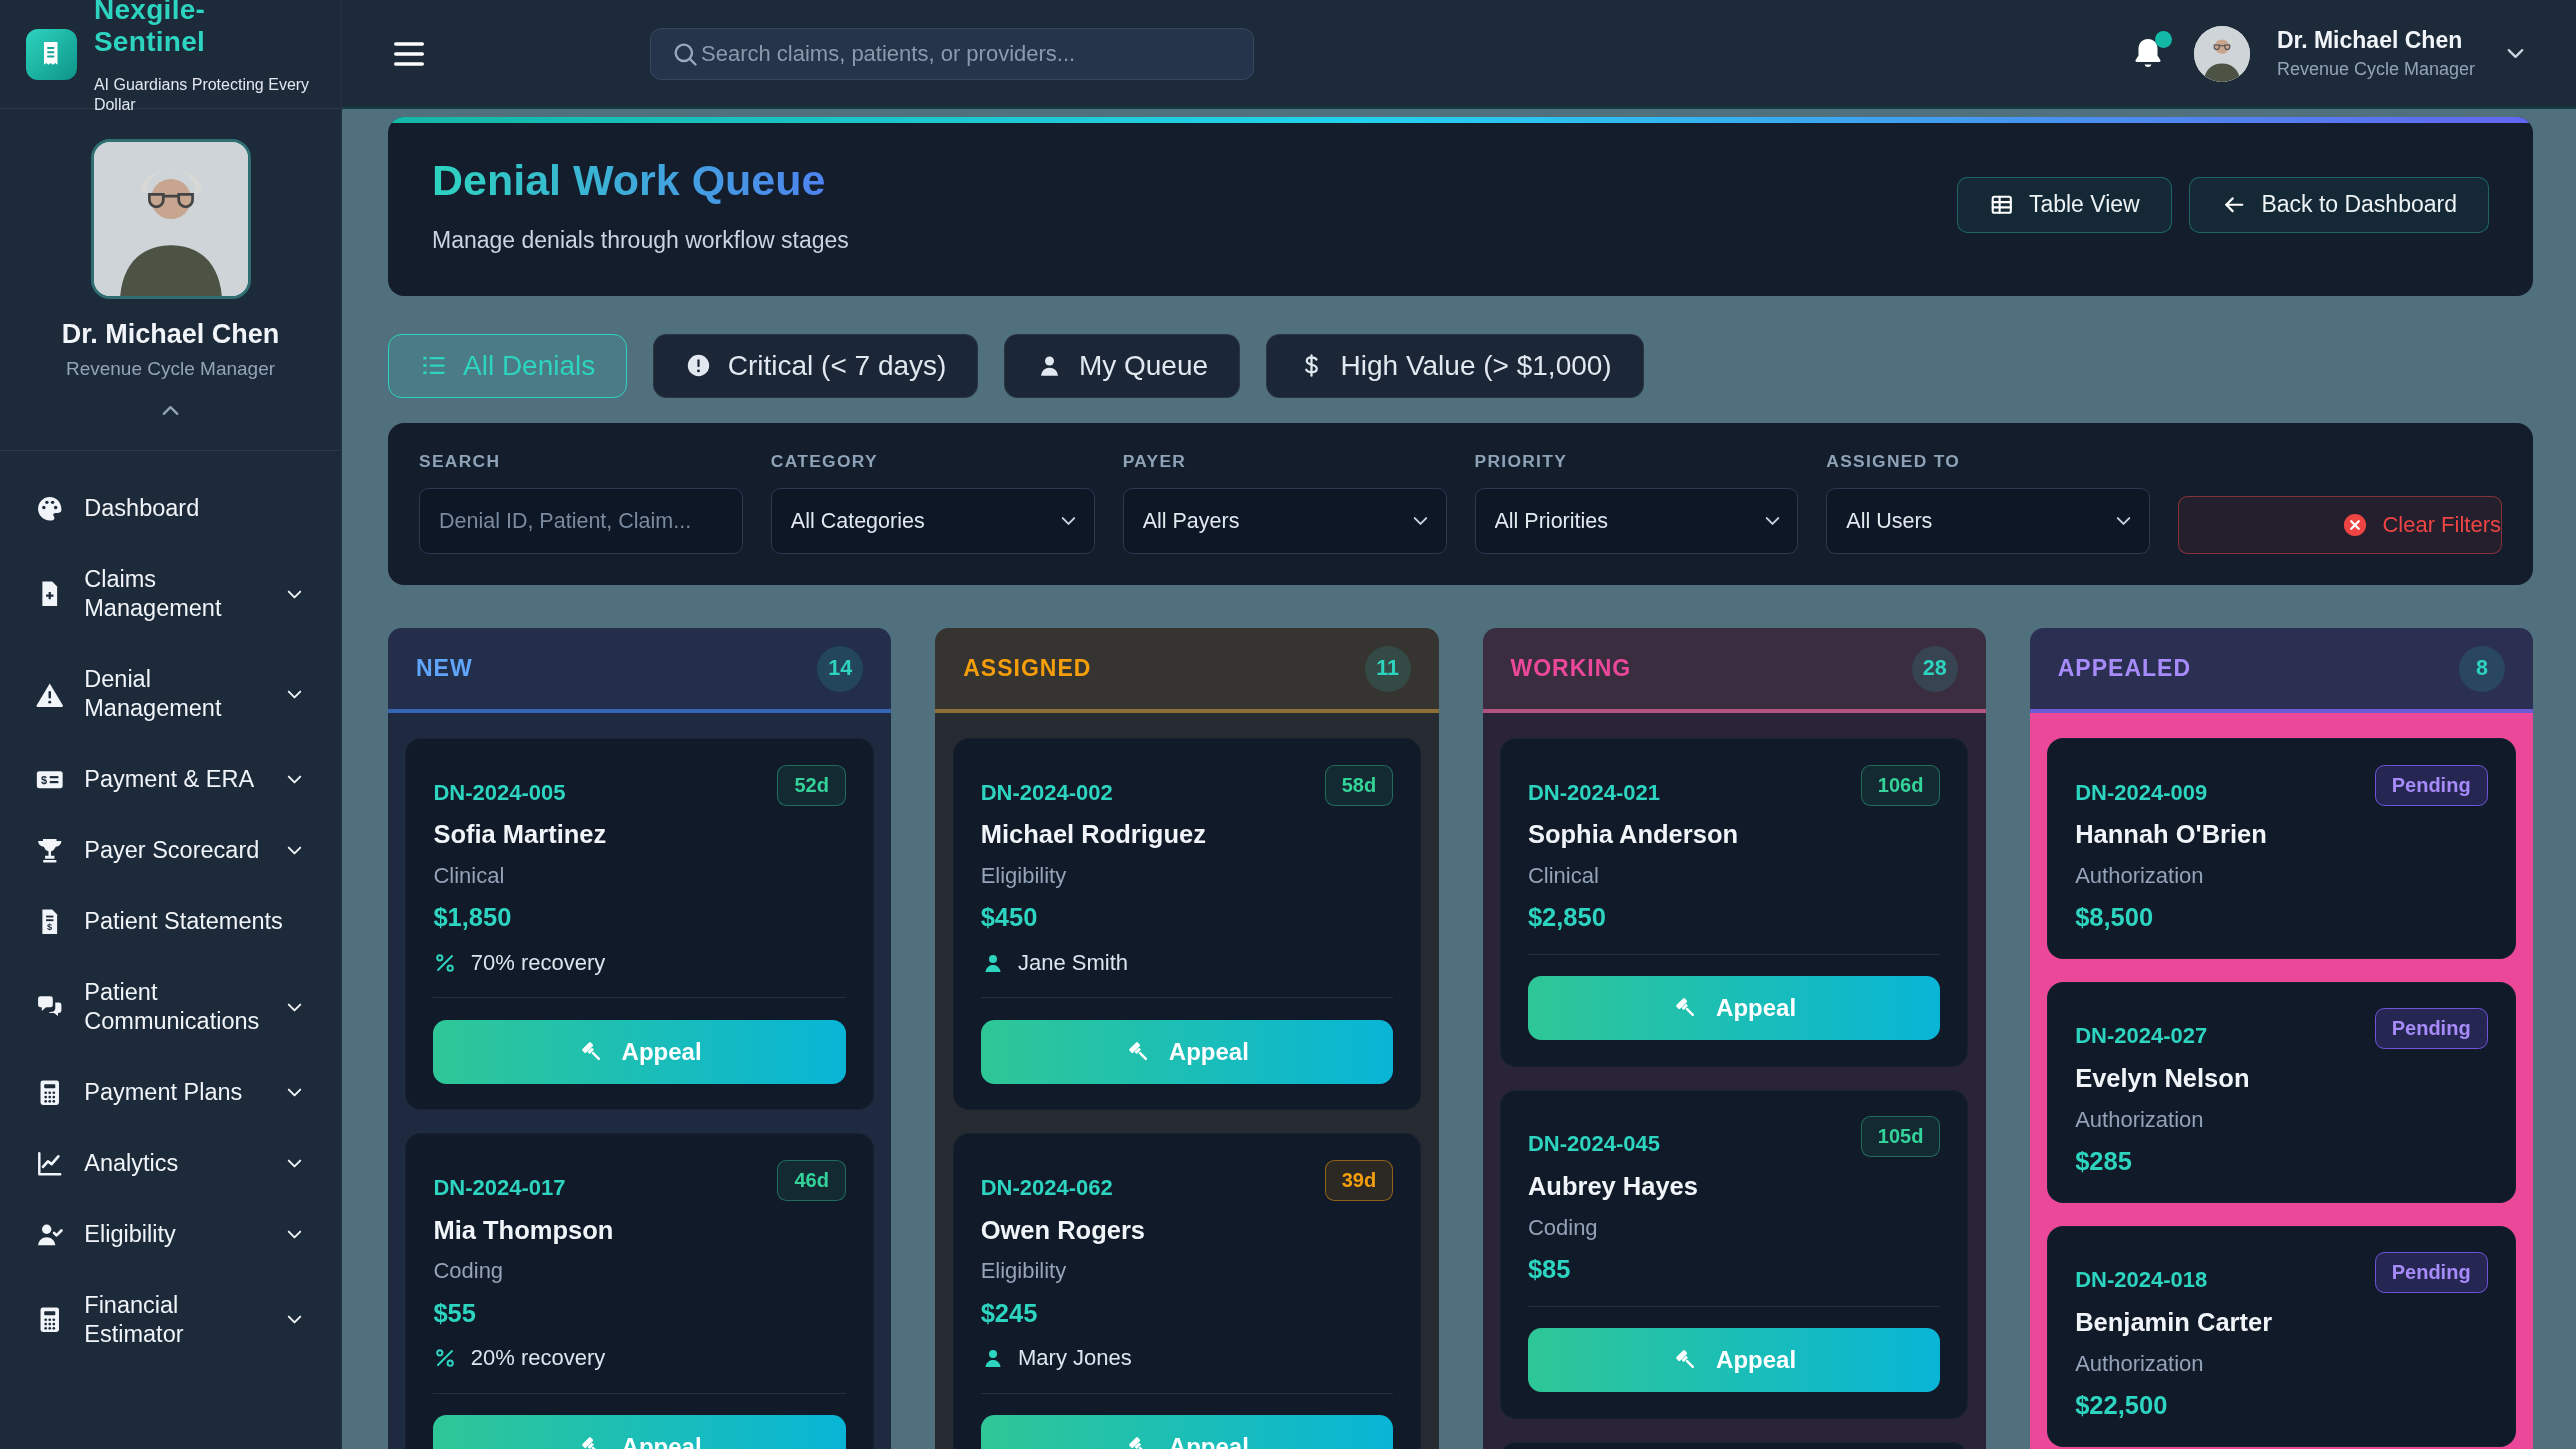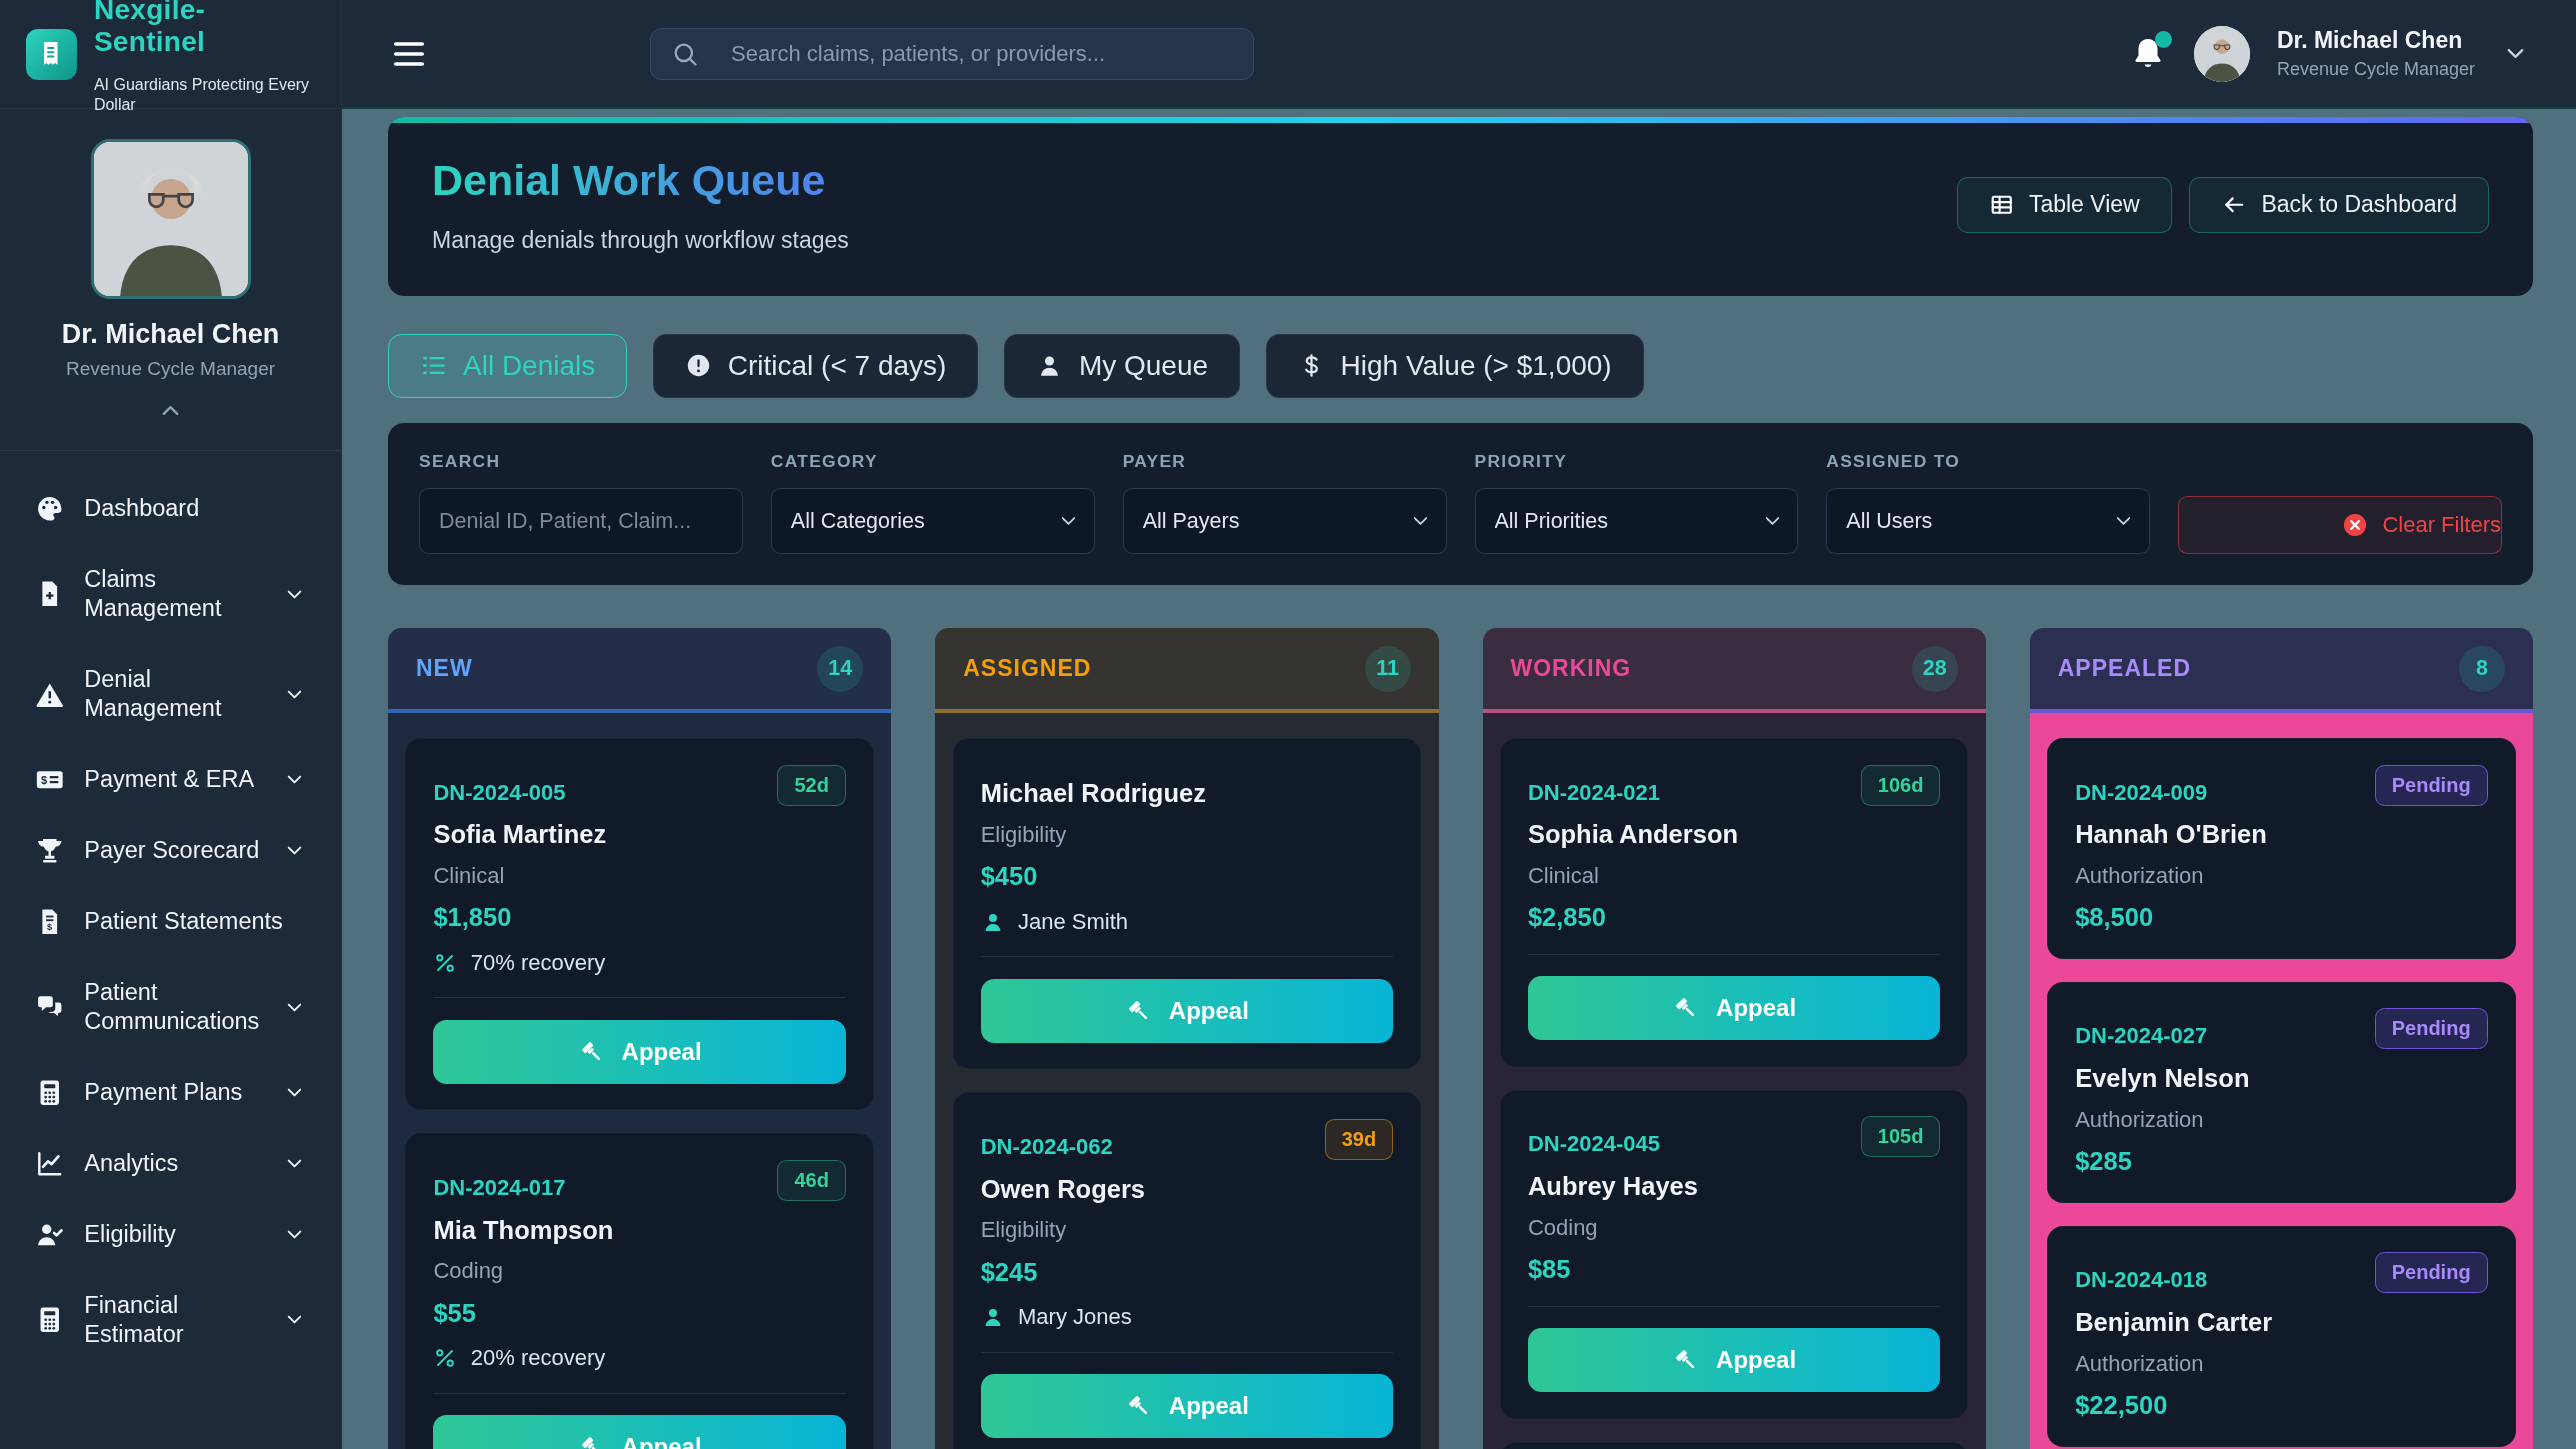--- a/index.html
+++ b/index.html
@@ -24,21 +24,21 @@
   .nav-item{display:flex;align-items:center;gap:20px;padding:16px 17.4px;border-radius:10.7px;margin-bottom:9.4px;cursor:pointer}
   .nav-item .ic{width:29.5px;height:29.5px;flex:none;color:#f1f5f9}
   .nav-label{font-size:23.5px;color:#f1f5f9;line-height:1.25}
   .nav-chev{margin-left:auto;color:#cbd5e1}
   .nav-chev .ic,.nav-chev{width:23px;height:23px;flex:none}
 
   
   .right-side{flex:1;display:flex;flex-direction:column;min-width:0}
   .topbar{height:109px;flex:none;background:#1d2a3a;display:flex;align-items:center;padding:0 47px;border-bottom:2.7px solid #123c44}
   .hamburger{width:40px;height:40px;color:#ffffff;cursor:pointer;flex:none}
-  .searchbox{width:604px;height:52px;margin-left:221px;background:#25344a;border:1.3px solid rgba(148,163,184,0.18);border-radius:12px;display:flex;align-items:center;gap:32px;padding:0 20px}
+  .searchbox{width:604px;height:52px;margin-left:221px;background:#25344a;border:1.3px solid rgba(148,163,184,0.18);border-radius:12px;display:flex;align-items:center;gap:2px;padding:0 20px}
   .searchbox .ic{width:28px;height:28px;color:#9aa8ba;flex:none}
   .searchbox input{flex:1;background:transparent;border:none;outline:none;font-size:22px;color:#e2e8f0;font-family:"Liberation Sans",sans-serif}
   .searchbox input::placeholder{color:#8b99ab}
   .top-right{margin-left:auto;display:flex;align-items:center;gap:27px}
   .bell-wrap{position:relative;width:38px;height:38px;color:#ffffff;cursor:pointer}
   .bell-dot{position:absolute;top:-4px;right:-5.4px;width:17.4px;height:17.4px;border-radius:50%;background:#14b8a6}
   .top-avatar{width:56px;height:56px;border-radius:50%;overflow:hidden;background:#cfd4d8;flex:none}
   .top-avatar svg{width:100%;height:100%;display:block}
   .top-user-name{font-size:23px;font-weight:bold;color:#f1f5f9}
   .top-user-role{font-size:18px;color:#94a3b8;margin-top:5.4px}
@@ -536,20 +536,24 @@
               </div>
             </div>
           </div>
           <div class="col">
             <div class="col-head" style="background: rgb(54, 52, 48); border-bottom: 4.7px solid rgb(140, 111, 53);">
               <span class="col-title" style="color: rgb(245, 158, 11);">ASSIGNED</span>
               <span class="col-count">11</span>
             </div>
             <div class="col-body" style="background: rgb(38, 42, 49);">
               <div class="card">
+                <div class="card-head">
+                  <span class="card-id">DN-2024-002</span>
+                  <span class="badge d-teal">58d</span>
+                </div>
                 <div class="card-name">Michael Rodriguez</div>
                 <div class="card-cat">Eligibility</div>
                 <div class="card-amt">$450</div>
                 <div class="card-meta">
                   <span class="ic">
                     <svg viewBox="0 0 24 24" fill="currentColor">
                       <circle cx="12" cy="8" r="4"></circle>
                       <path d="M4.5 21c.5-4.3 3.6-7 7.5-7s7 2.7 7.5 7z"></path>
                     </svg>
                   </span>

